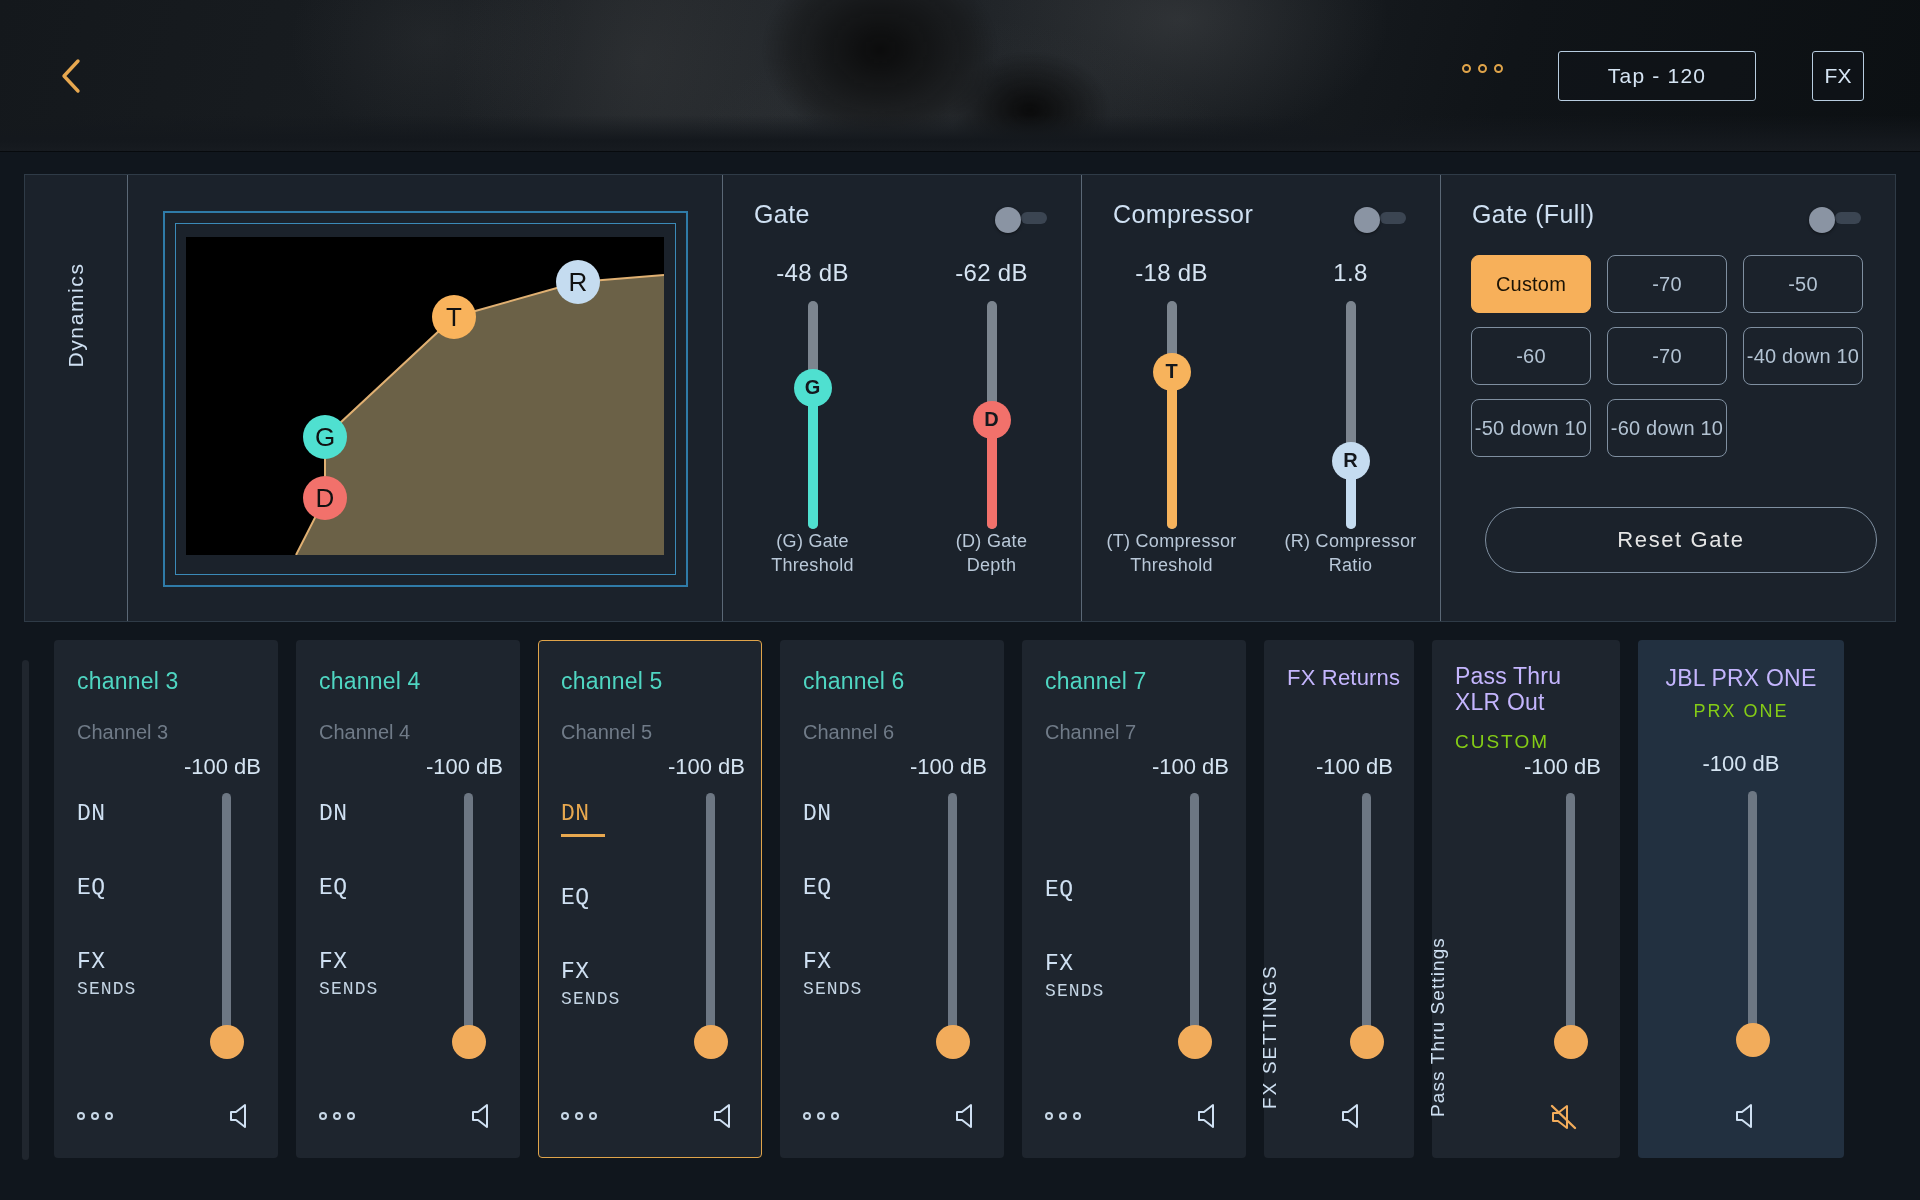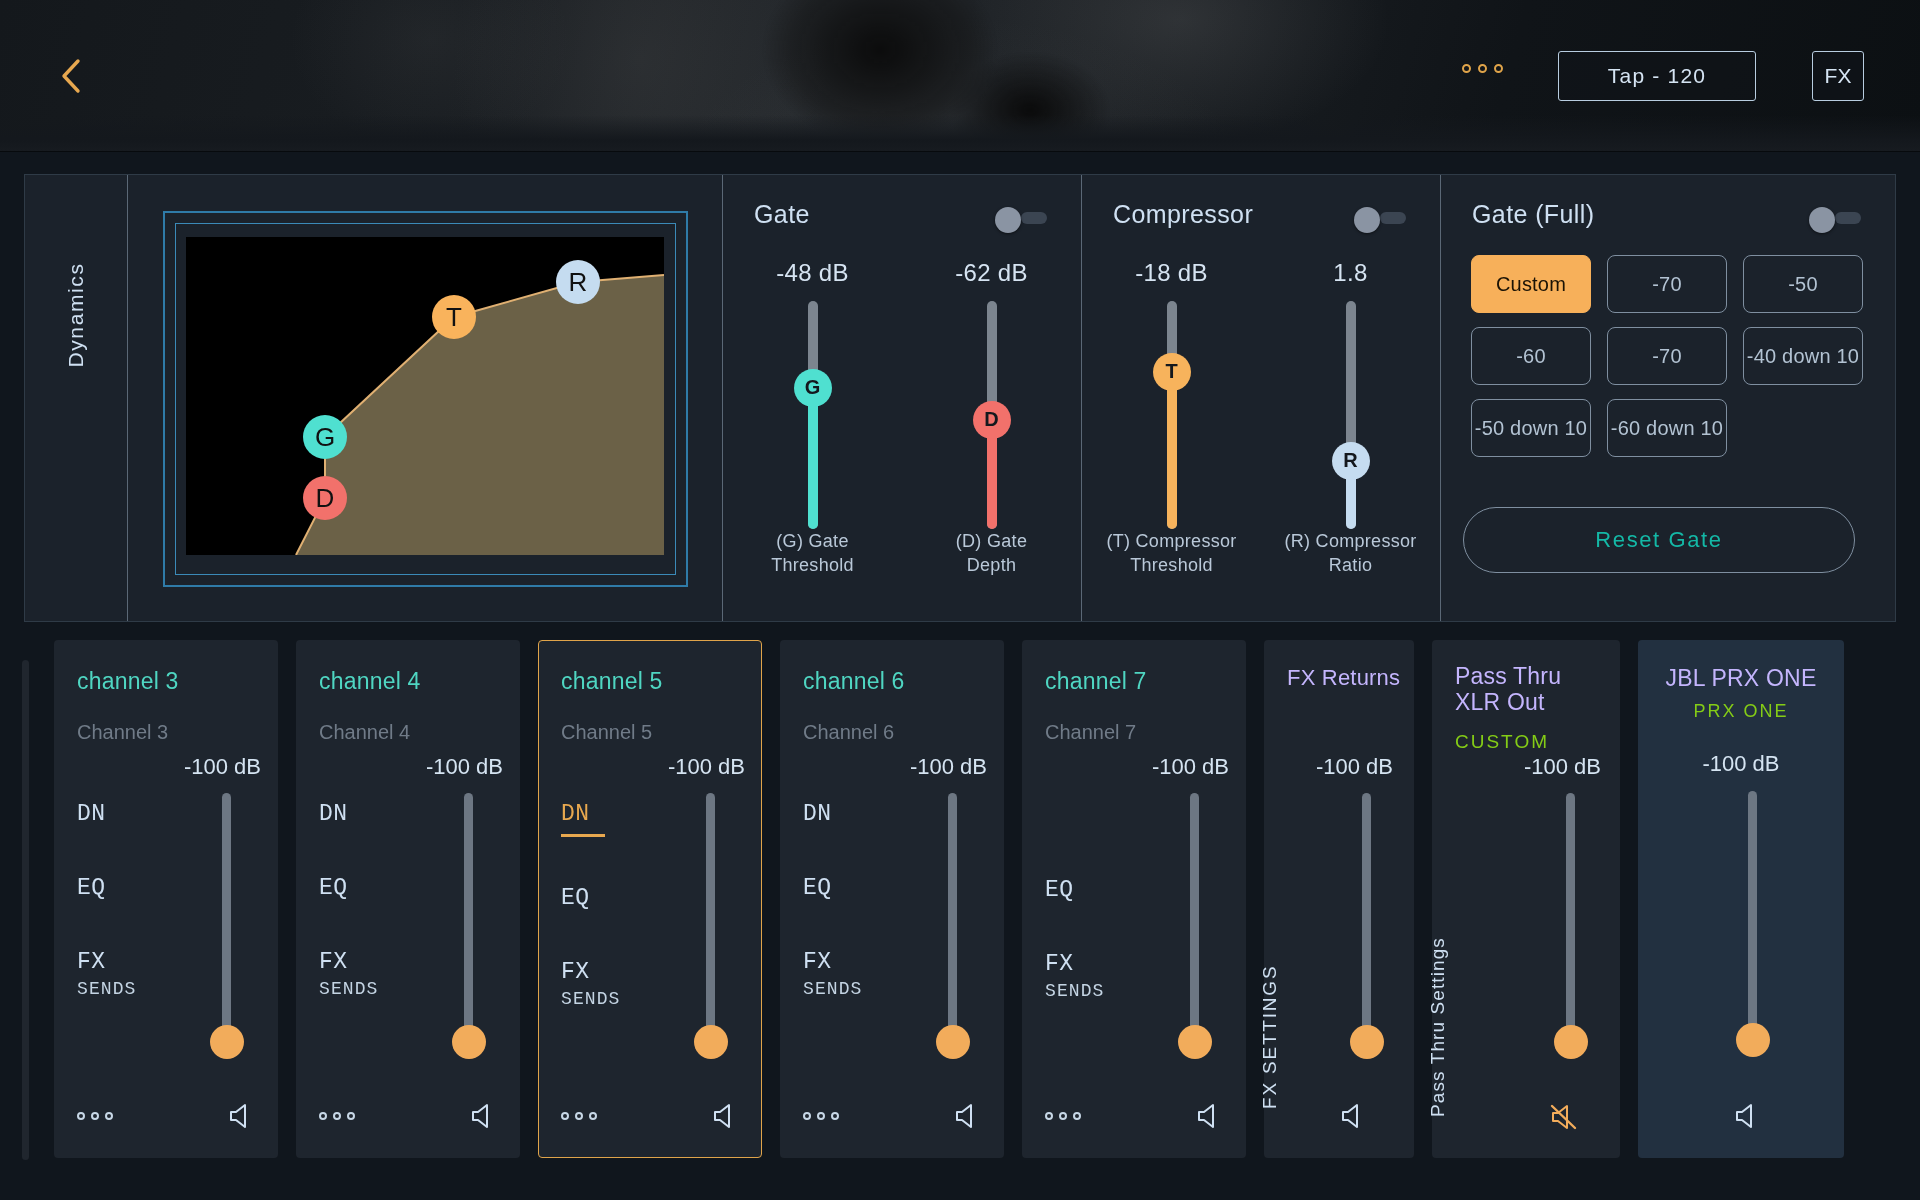--- a/index.html
+++ b/index.html
@@ -123,24 +123,24 @@
     position:absolute; left:30px; top:80px; width:calc(100% - 62px);
     display:grid; grid-template-columns:repeat(3, 1fr); gap:14px 16px;
   }
   .preset-btn {
     height:58px; border:1px solid #7f8fa0; border-radius:8px;
     display:flex; align-items:center; justify-content:center;
     color:#b3c3d3; font-size:20px; background:transparent; cursor:pointer; letter-spacing:.2px;
   }
   .preset-btn.active { background:#f7b05a; border-color:#f7b05a; color:#1b1305; font-weight:400; }
   #reset-gate {
-    position:absolute; left:22px; bottom:48px; width:calc(100% - 62px); height:66px;
+    position:absolute; left:44px; bottom:48px; width:calc(100% - 62px); height:66px;
     border:1px solid #7f8fa0; border-radius:34px;
     display:flex; align-items:center; justify-content:center;
-    color:#14b8a6; font-size:22px; letter-spacing:1.6px; cursor:pointer;
+    color:#e5e5e5; font-size:22px; letter-spacing:1.6px; cursor:pointer;
   }
 
   
   #strip-scroll {
     position:absolute; left:22px; top:640px; width:1880px; height:546px;
   }
   #scroll-handle {
     position:absolute; left:0; top:20px; width:7px; height:500px;
     background:#20262e; border-radius:4px; cursor:pointer;
   }

